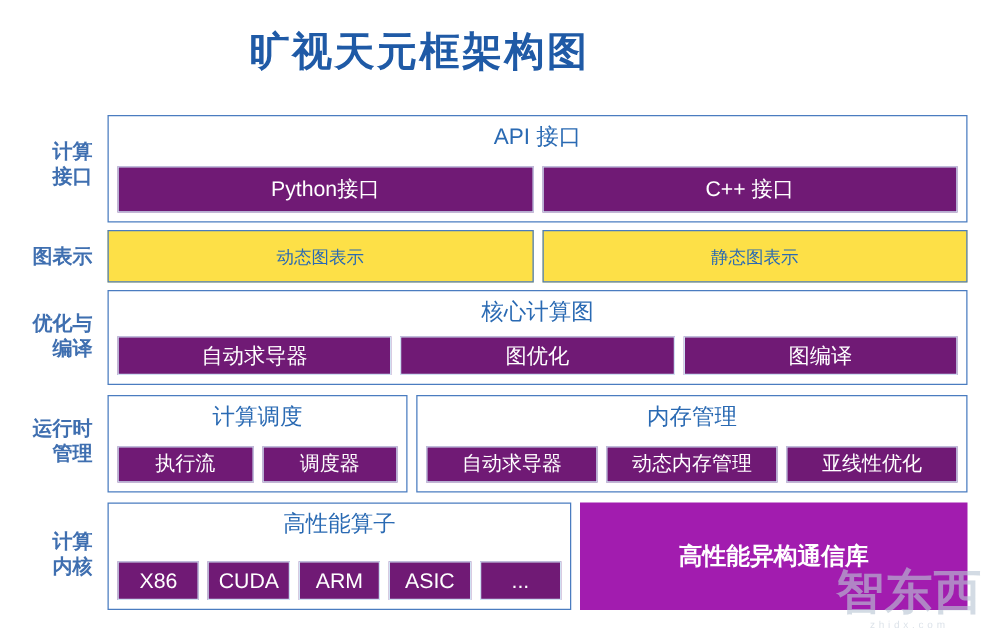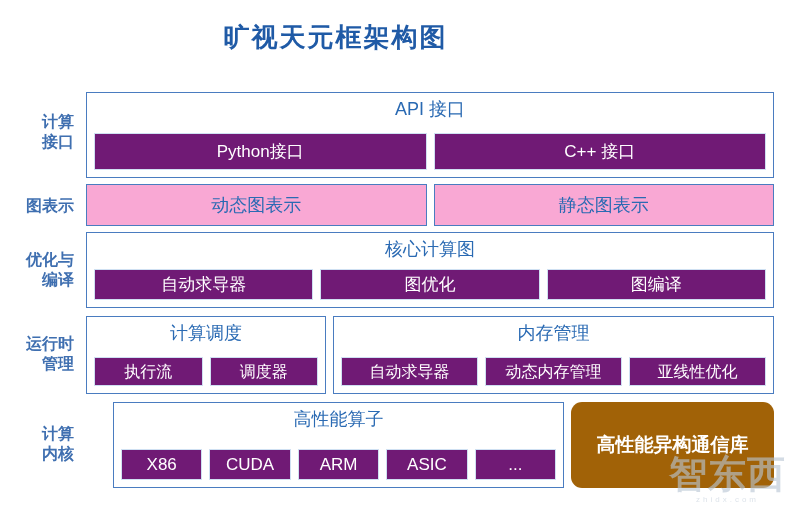--- a/index.html
+++ b/index.html
@@ -22,21 +22,21 @@
     width: 800px;
     height: 512px;
   }
 
   
   .title {
     position: absolute;
     left: 0; top: 20px;
     width: 671px;
     text-align: center;
-    font-size: 26px;
+    font-size: 32px;
     font-weight: bold;
     letter-spacing: 2px;
     color: #1f5aa6;
   }
 
   
   .row {
     position: absolute;
     left: 86px;
     width: 688px;
@@ -77,27 +77,27 @@
     display: flex;
     align-items: center;
     justify-content: center;
     font-size: 17px;
     line-height: 1;
     white-space: nowrap;
   }
   
   .chip-outline {
     box-sizing: border-box;
-    background: #f9a8d4;
+    background: #fde047;
     border: 1.6px solid #4a7cc0;
     color: #2a6ab3;
     display: flex;
     align-items: center;
     justify-content: center;
-    font-size: 18px;
+    font-size: 14px;
     line-height: 1;
     white-space: nowrap;
   }
 
   .chiprow {
     display: flex;
     gap: 7px;
     padding: 0 7px 7px 7px;
     box-sizing: border-box;
   }
@@ -120,35 +120,34 @@
 
   
   #row4 { top: 316px; height: 92px; display: flex; gap: 7px; }
   #row4 .panel.sched { width: 240px; height: 78px; }
   #row4 .panel.mem   { flex: 1 1 0; height: 78px; }
   #row4 .chiprow { position: absolute; left: 0; right: 0; bottom: 0; height: 36px; }
   #row4 .chip { flex: 1 1 0; font-size: 16px; }
 
   
   #row5 { top: 402px; height: 86px; display: flex; gap: 7px; }
-  #row5 .panel.ops { width: 451px; height: 86px; margin-left: 27px; }
+  #row5 .panel.ops { width: 371px; height: 86px; }
   #row5 .chiprow { position: absolute; left: 0; right: 0; bottom: 0; height: 38px; }
   #row5 .chip { flex: 1 1 0; font-size: 17px; }
   #row5 .commlib {
     flex: 1 1 0;
     height: 86px;
-    background: #a16207;
+    background: #a21caf;
     color: #ffffff;
     display: flex;
     align-items: center;
     justify-content: center;
     font-size: 19px;
     font-weight: bold;
     box-sizing: border-box;
-    border-radius: 11px;
   }
 
   
   .watermark {
     position: absolute;
     right: 14px;
     bottom: 8px;
     text-align: center;
     pointer-events: none;
     opacity: 0.62;

